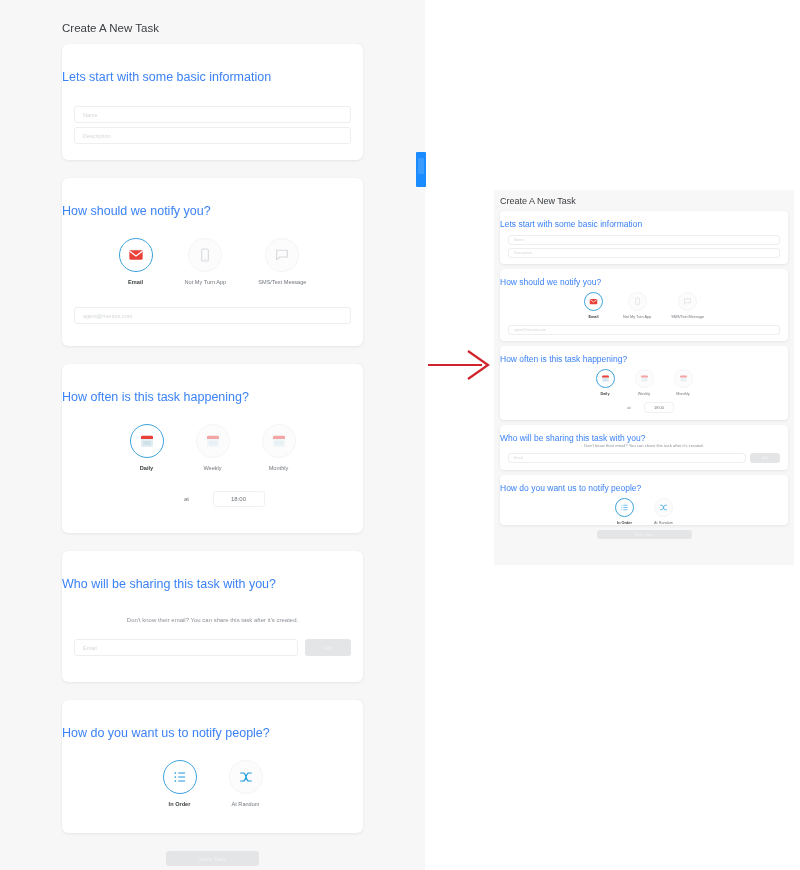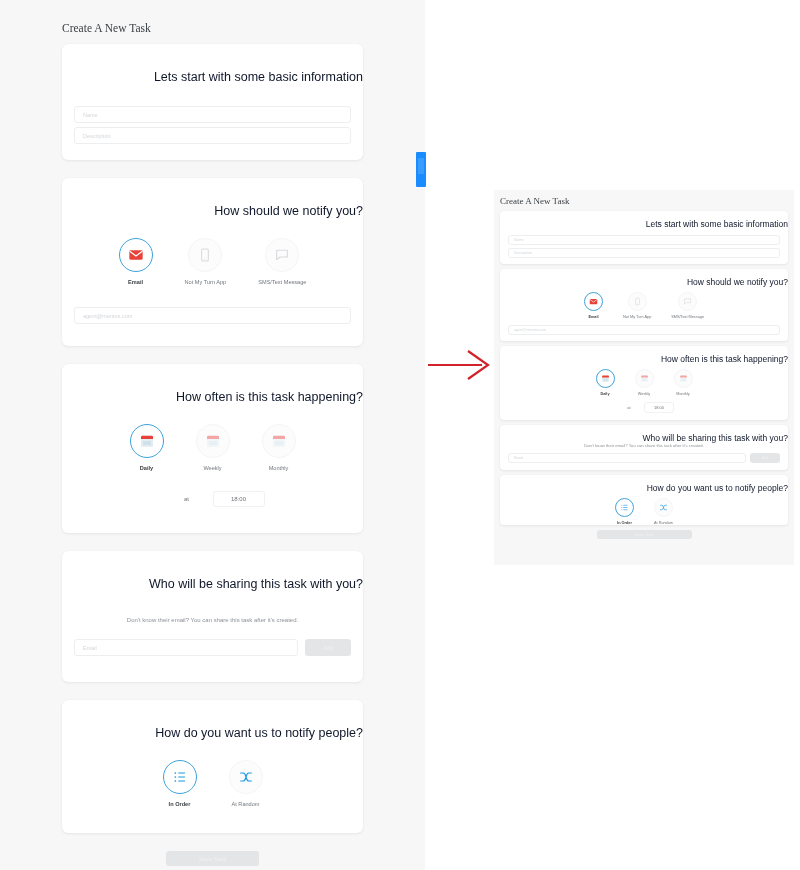--- a/index.html
+++ b/index.html
@@ -14,34 +14,34 @@
   
   .panel-left {
     position: absolute; left: 0; top: 0; width: 425px; height: 870px;
     background: #f7f7f8; overflow: hidden;
   }
   .panel-right {
     position: absolute; left: 494px; top: 190px; width: 300px; height: 375px;
     background: #f7f7f8; overflow: hidden;
   }
 
-  .page-title { color: #3c4043; font-family: Liberation Serif, serif; }
+  .page-title { color: #3c4043; }
   .panel-left .page-title { font-size: 11.5px; padding: 22px 0 10px 62px; }
   .panel-right .page-title { font-size: 9px; padding: 6px 0 5px 6px; }
 
   
   .card {
     background: #ffffff;
     border-radius: 6px;
     box-shadow: 0 1px 3px rgba(0,0,0,0.07), 0 0 1px rgba(0,0,0,0.06);
   }
   .panel-left .card { margin: 0 62px 18px 62px; }
   .panel-right .card { margin: 0 6px 5px 6px; border-radius: 4px; }
 
-  .card-title { text-align: right; color: #0f172a; font-weight: 400; }
+  .card-title { text-align: left; color: #3b82f6; font-weight: 400; }
   .panel-left .card-title { font-size: 12.5px; padding: 26px 0 0 0; }
   .panel-right .card-title { font-size: 8.5px; padding: 8px 0 0 0; }
 
   .card-sub { text-align: center; color: #8c9197; }
   .panel-left .card-sub { font-size: 6px; }
   .panel-right .card-sub { font-size: 4.2px; }
 
   
   .field {
     border: 1px solid #eceef0; border-radius: 3px; background: #fff;

